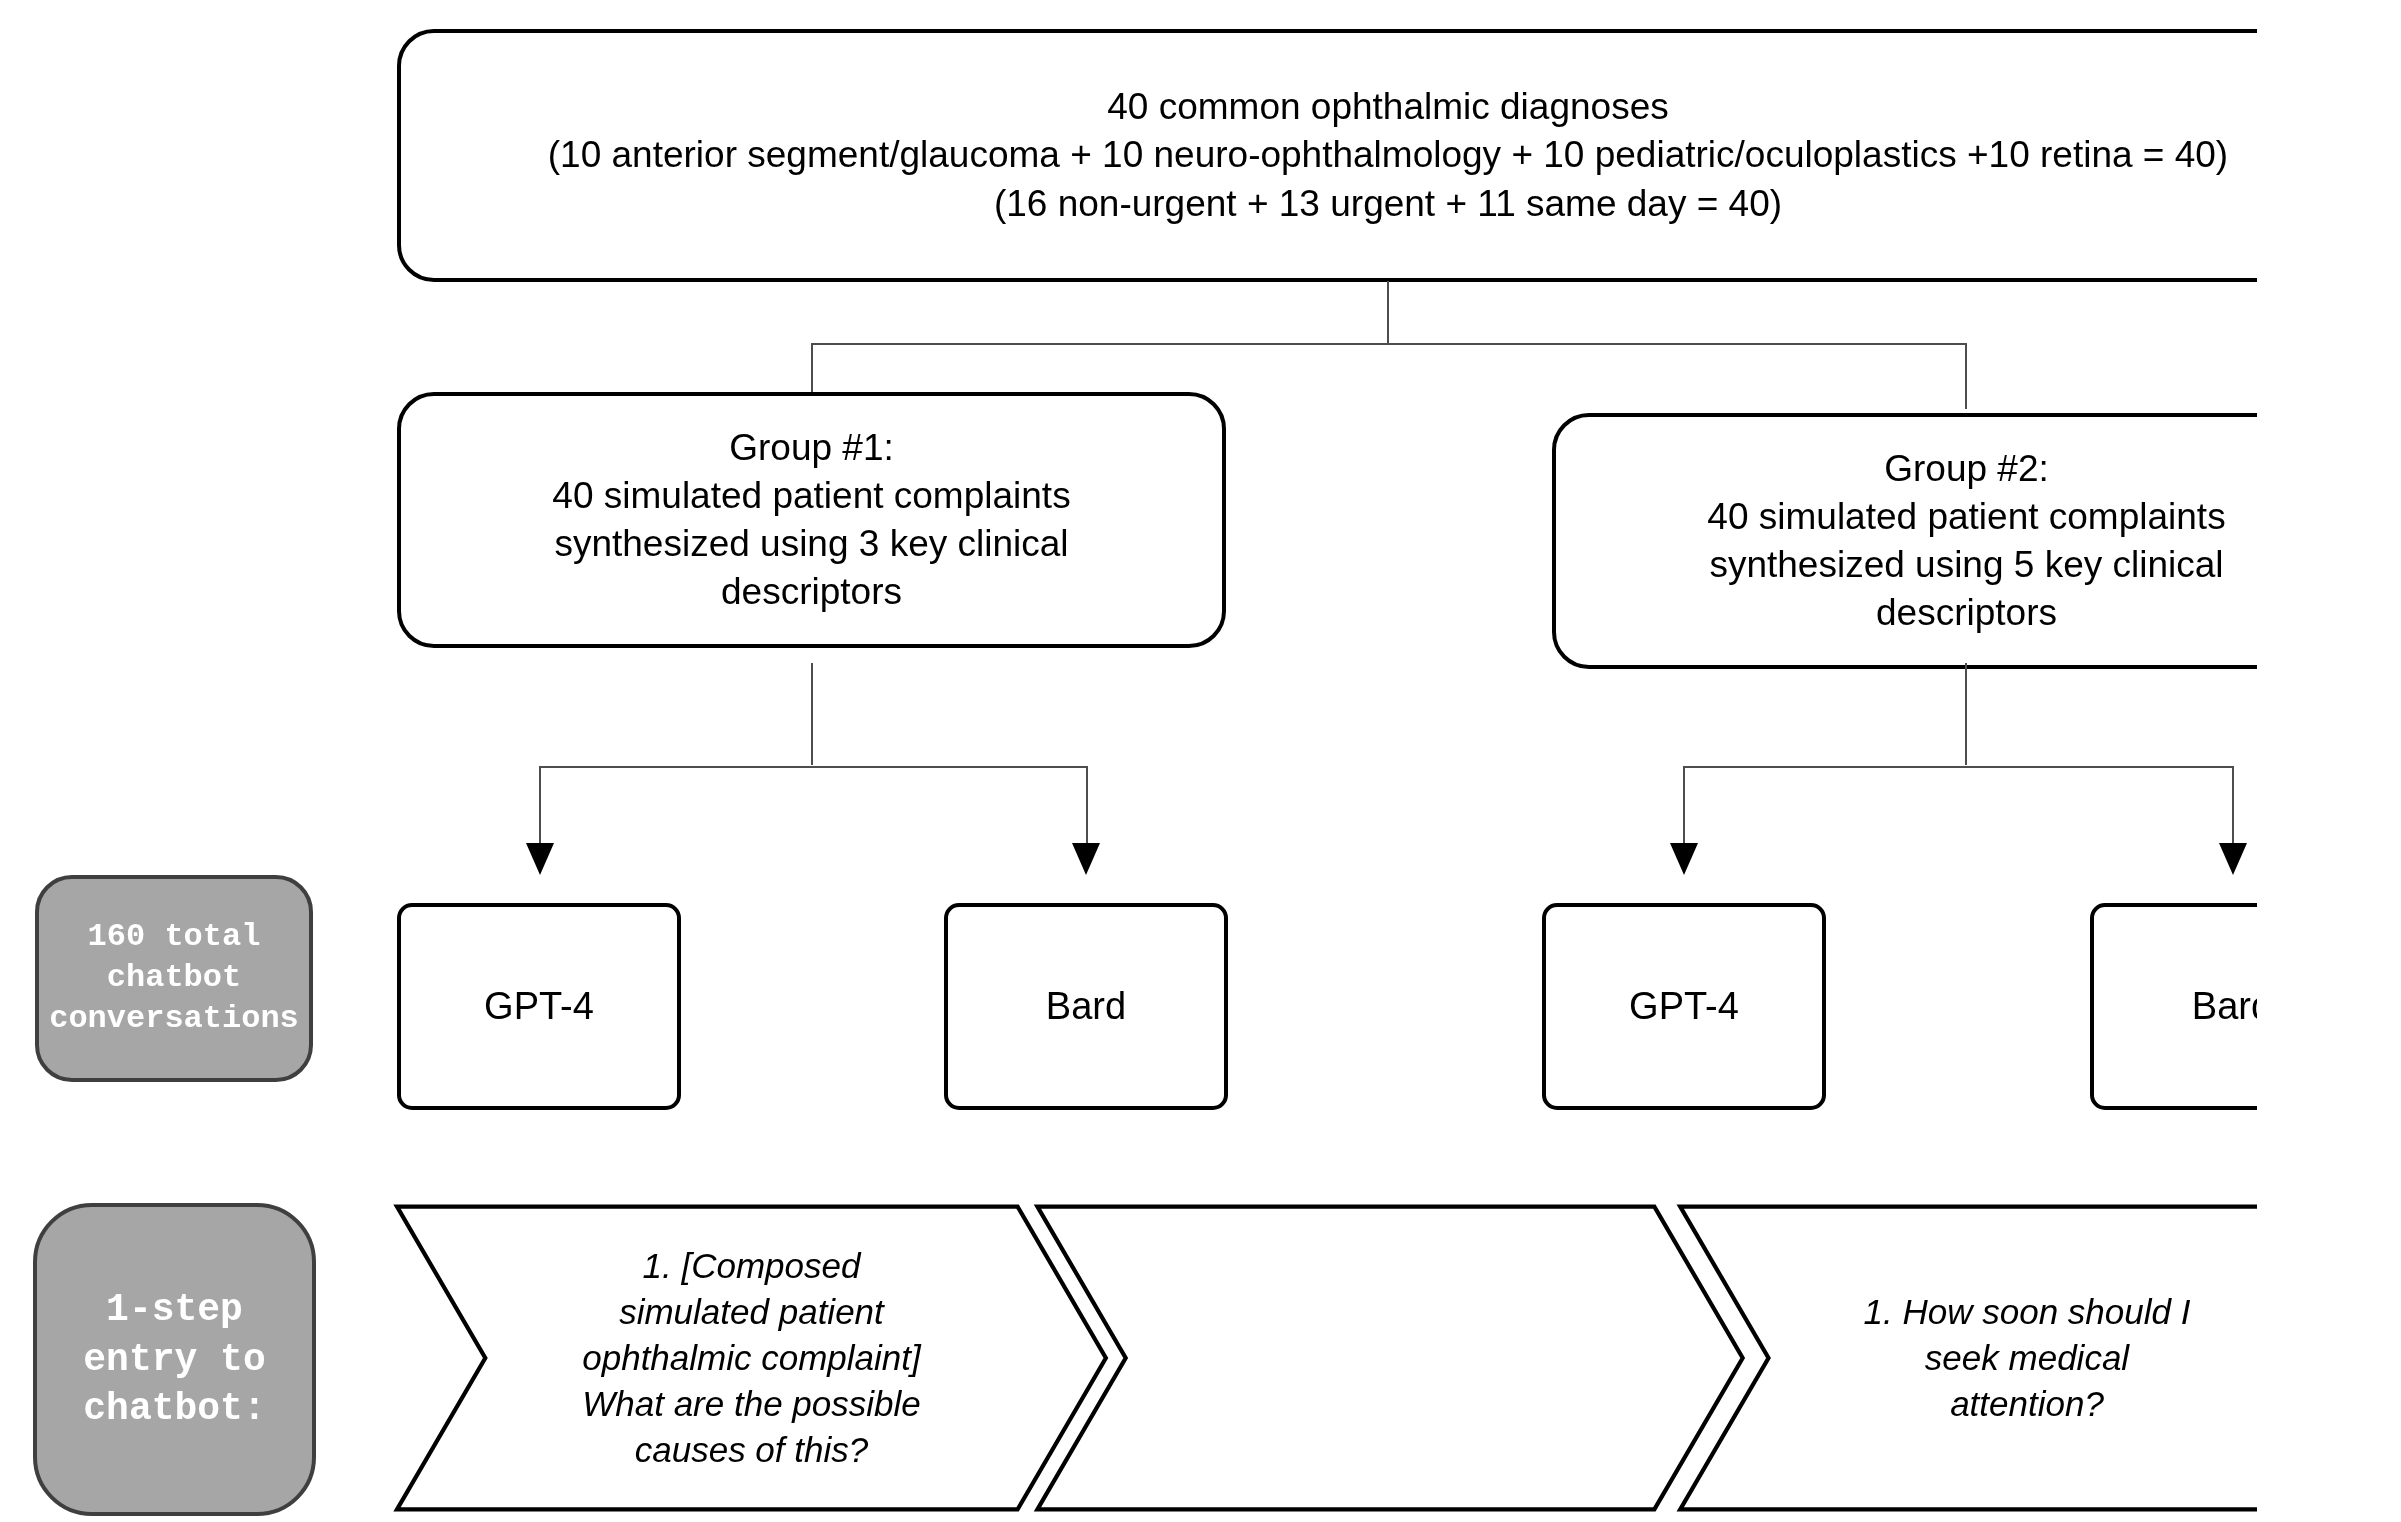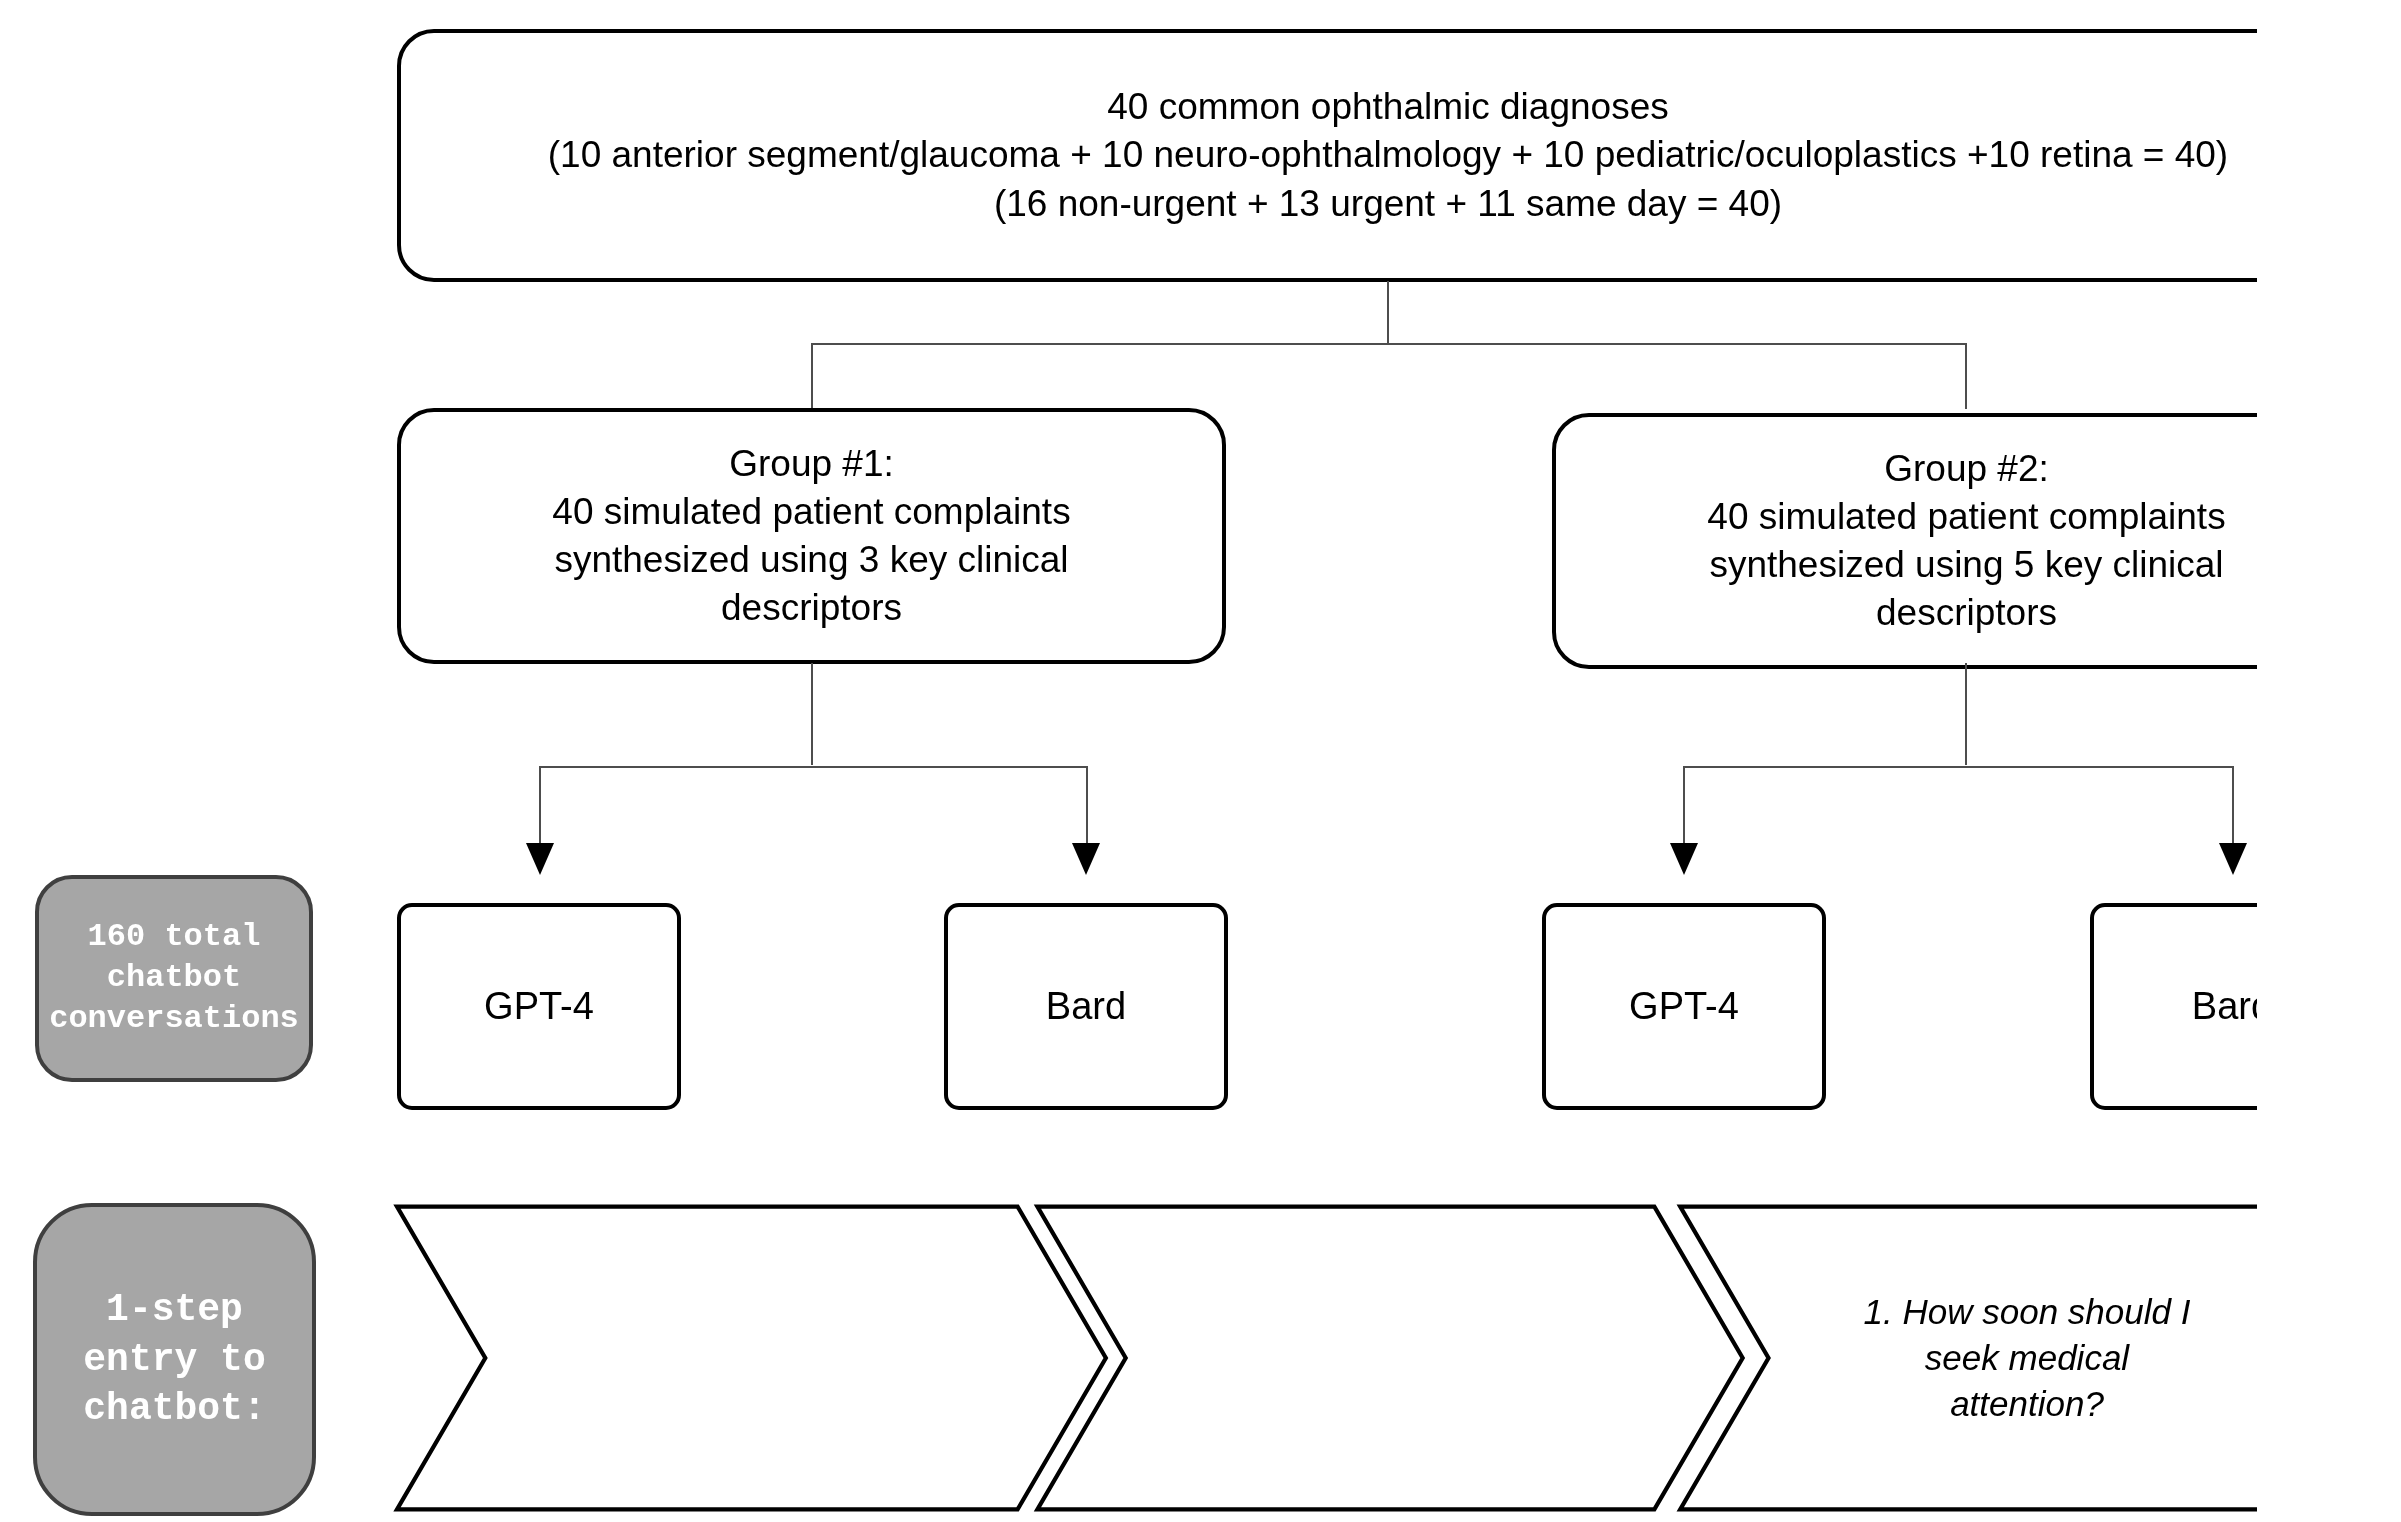--- a/index.html
+++ b/index.html
@@ -34,21 +34,21 @@
     justify-content: center;
     text-align: center;
   }
   .box-text {
     white-space: pre-line;
     font-size: 37px;
     line-height: 1.3;
     color: var(--text);
   }
   .root-box      { left: 397px;  top: 29px;   width: 1982px; height: 253px; border-radius: 37px; }
-  .group-box-1   { left: 397px;  top: 408px;  width: 829px; height: 256px; border-radius: 37px; }
+  .group-box-1   { left: 397px;  top: 392px;  width: 829px; height: 256px; border-radius: 37px; }
   .group-box-2   { left: 1552px; top: 413px;  width: 829px; height: 256px; border-radius: 37px; }
   .chatbot-box   { top: 903px;  width: 284px; height: 207px; border-radius: 15px; }
   .chatbot-1     { left: 397px;  }
   .chatbot-2     { left: 944px; }
   .chatbot-3     { left: 1542px; }
   .chatbot-4     { left: 2090px; }
   .chatbot-label { font-size: 38px; line-height: 1.2; }
 
   .gray-badge {
     position: absolute;
@@ -168,20 +168,27 @@
 entry to
 chatbot:</div>
   </div>
 
   <svg class="chevron-band" viewBox="0 0 3993 531">
     <path class="chevron" d="M659,6 L1692,6 L1839,258 L1692,510 L659,510 L806,258 Z"></path>
     <path class="chevron" d="M1725,6 L2752,6 L2899,258 L2752,510 L1725,510 L1872,258 Z"></path>
     <path class="chevron" d="M2795,6 L3800,6 L3947,258 L3800,510 L2795,510 L2942,258 Z"></path>
   </svg>
 
+  <div class="step-text step-text-1">
+    <div class="step-lines">1. [Composed
+simulated patient
+ophthalmic complaint]
+What are the possible
+causes of this?</div>
+  </div>
   <div class="step-text step-text-3">
     <div class="step-lines">1. How soon should I
 seek medical
 attention?</div>
   </div>
 
 </div>
 
 
 </body></html>

